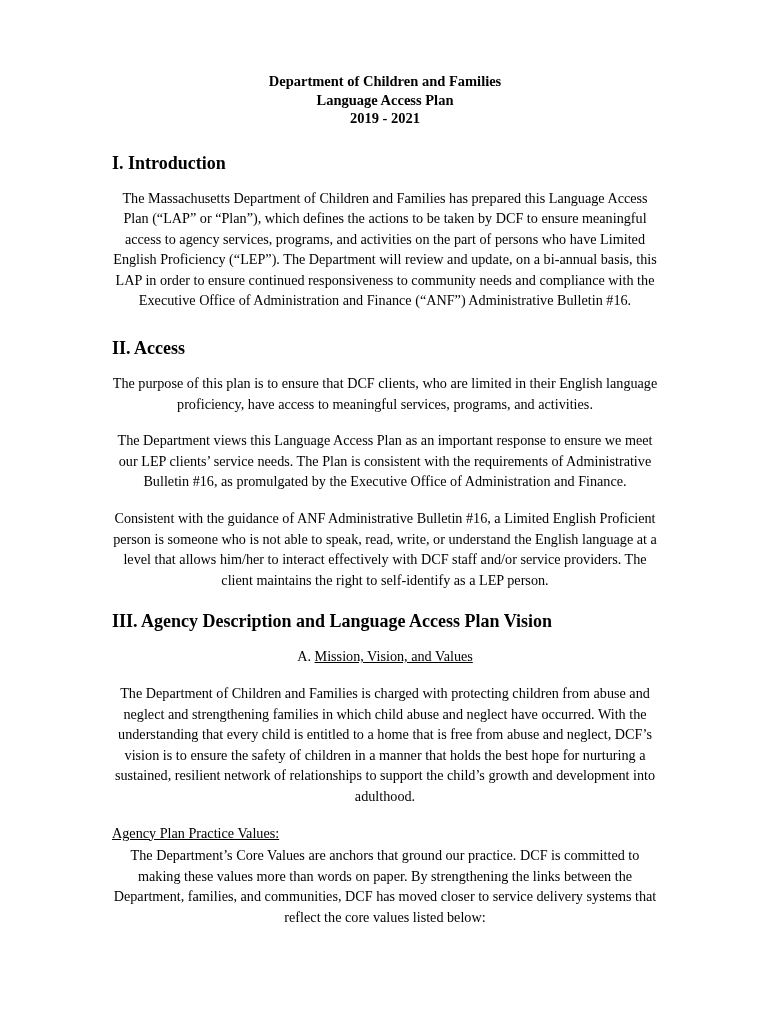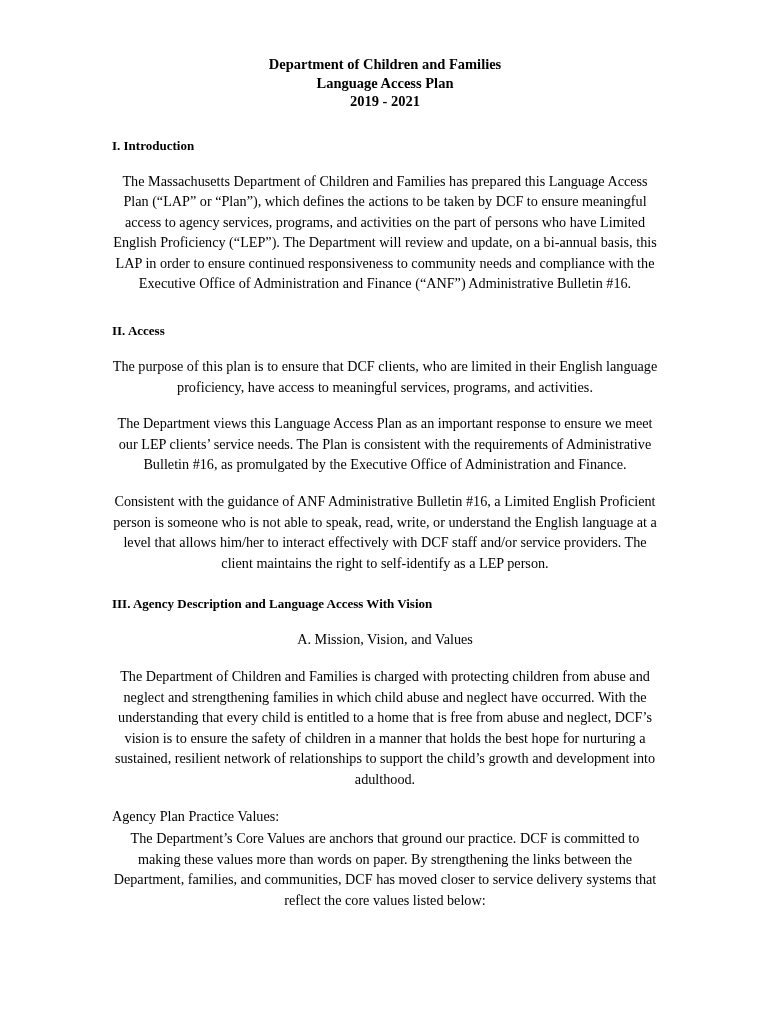--- a/index.html
+++ b/index.html
@@ -12,54 +12,55 @@
     height: 1024px;
     font-family: "Liberation Serif", serif;
     color: #000000;
   }
   .page {
     position: relative;
     width: 770px;
     height: 1024px;
     background: #ffffff;
     box-sizing: border-box;
-    padding: 55px 112px 40px 112px;
+    padding: 72px 112px 40px 112px;
   }
   .title-block {
     text-align: center;
     font-weight: bold;
     font-size: 14.5px;
     line-height: 18.5px;
     margin-bottom: 26px;
   }
   .title-line {
     display: block;
   }
   h2.section-heading {
-    font-size: 13px;
+    font-size: 18px;
     font-weight: bold;
     margin: 0 0 16px 0;
     line-height: 18px;
   }
   .section {
     margin-bottom: 4px;
   }
   p.body-text {
     font-size: 14.2px;
     line-height: 20.6px;
     margin: 0 0 16px 0;
     text-align: center;
   }
   p.body-text.tight {
     margin-bottom: 1px;
   }
   .indent {
     margin-left: 26px;
   }
   .underline {
+    text-decoration: underline;
   }
   .sub-heading {
     font-size: 14.2px;
     line-height: 20.6px;
     margin: 0 0 2px 0;
   }
   .gap-lg { height: 12px; }
   .gap-sm { height: 6px; }
 </style>
 </head>
@@ -83,21 +84,21 @@
   <div class="section">
     <h2 class="section-heading">II. Access</h2>
     <p class="body-text indent">The purpose of this plan is to ensure that DCF clients, who are limited in their English language proficiency, have access to meaningful services, programs, and activities.</p>
     <p class="body-text indent">The Department views this Language Access Plan as an important response to ensure we meet our LEP clients’ service needs. The Plan is consistent with the requirements of Administrative Bulletin #16, as promulgated by the Executive Office of Administration and Finance.</p>
     <p class="body-text indent">Consistent with the guidance of ANF Administrative Bulletin #16, a Limited English Proficient person is someone who is not able to speak, read, write, or understand the English language at a level that allows him/her to interact effectively with DCF staff and/or service providers. The client maintains the right to self-identify as a LEP person.</p>
   </div>
 
   <div class="gap-sm"></div>
 
   <div class="section">
-    <h2 class="section-heading">III. Agency Description and Language Access With Vision</h2>
+    <h2 class="section-heading">III. Agency Description and Language Access Plan Vision</h2>
 
     <p class="body-text indent"><span>A. </span><span class="underline">Mission, Vision, and Values</span></p>
 
     <p class="body-text indent">The Department of Children and Families is charged with protecting children from abuse and neglect and strengthening families in which child abuse and neglect have occurred. With the understanding that every child is entitled to a home that is free from abuse and neglect, DCF’s vision is to ensure the safety of children in a manner that holds the best hope for nurturing a sustained, resilient network of relationships to support the child’s growth and development into adulthood.</p>
 
     <p class="sub-heading underline indent">Agency Plan Practice Values:</p>
     <p class="body-text indent tight">The Department’s Core Values are anchors that ground our practice. DCF is committed to making these values more than words on paper. By strengthening the links between the Department, families, and communities, DCF has moved closer to service delivery systems that reflect the core values listed below:</p>
   </div>
 
 </div>

